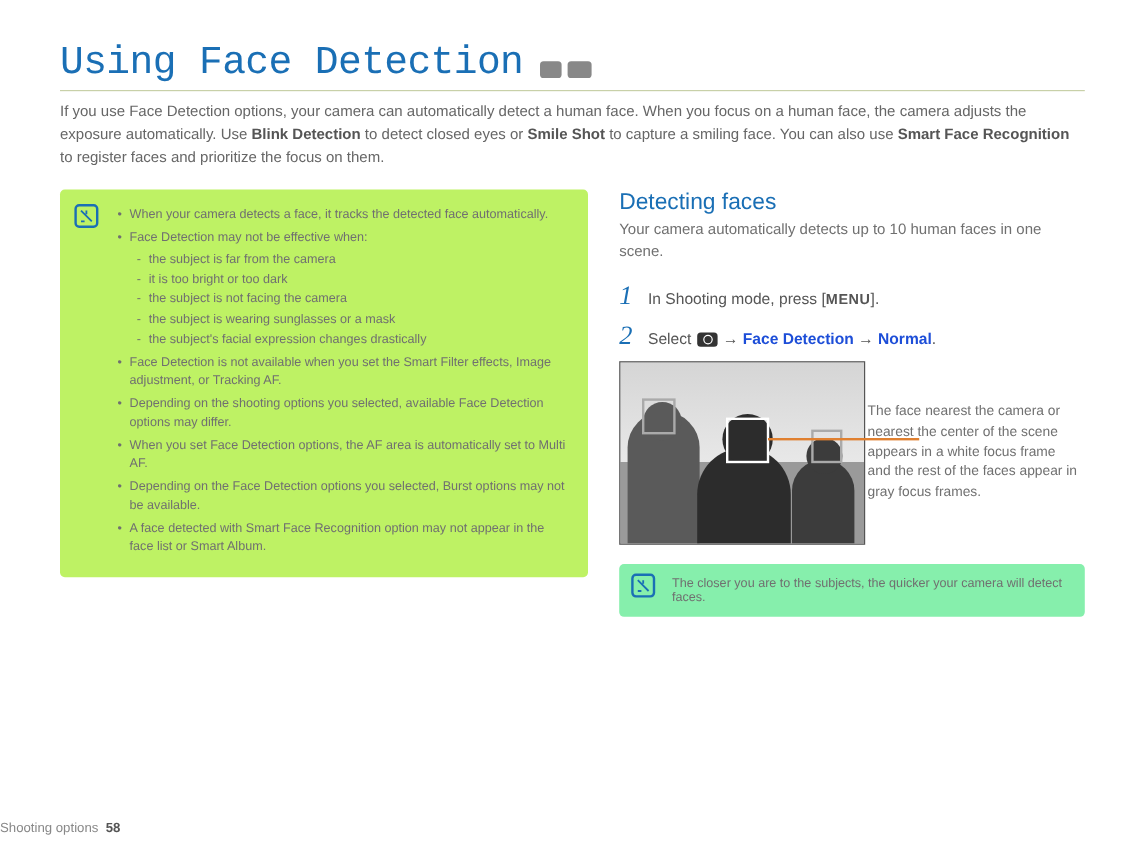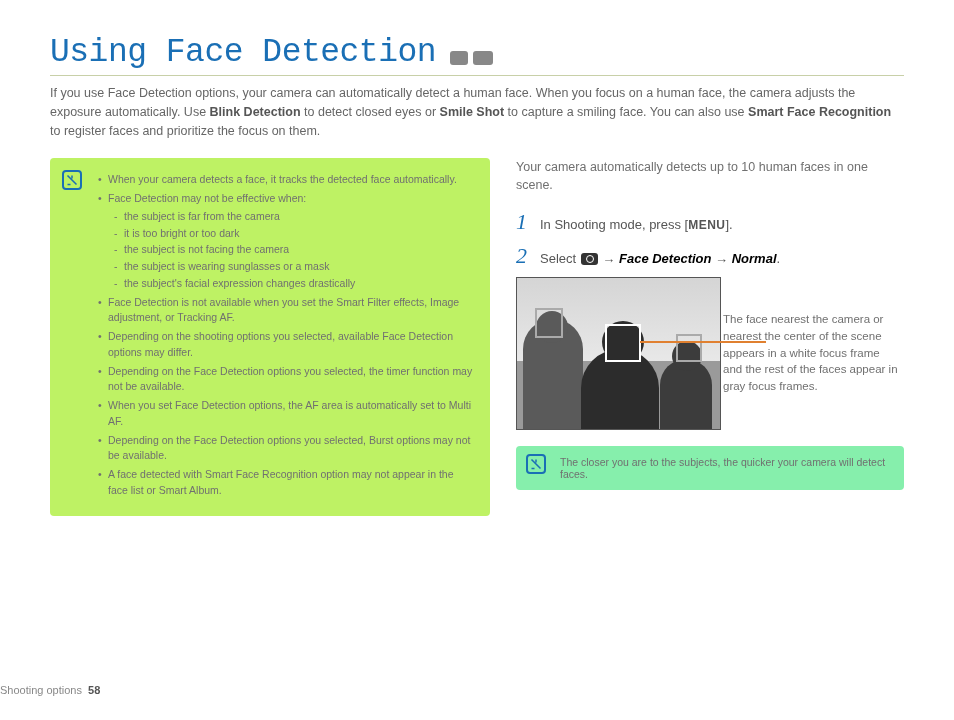--- a/index.html
+++ b/index.html
@@ -19,21 +19,21 @@
   .infobox ul { list-style: none; padding: 0; }
   .infobox > ul > li { position: relative; padding-left: 10px; margin-bottom: 3px; }
   .infobox > ul > li::before { content: "•"; position: absolute; left: 0; top: 0; }
   .infobox ul ul { padding-left: 6px; margin-top: 2px; }
   .infobox ul ul li { position: relative; padding-left: 10px; margin-bottom: 1px;}
   .infobox ul ul li::before { content: "-"; position: absolute; left: 0; }
   .subhead { color: #1a6fb5; font-size: 19px; font-weight: 400; margin-bottom: 2px; }
   .subdesc { font-size: 12.5px; color: #707070; line-height: 1.45; margin-bottom: 14px; }
   .step { display: flex; align-items: baseline; margin-bottom: 8px; font-size: 13px; color: #555; }
   .step-num { color: #1a6fb5; font-size: 22px; font-style: italic; font-weight: 400; min-width: 18px; margin-right: 6px; font-family: Georgia, serif; }
-  .step-text b, .step-text .bold { font-weight: bold; color: #000000; font-style: italic; }
+  .step-text b, .step-text .bold { font-weight: bold; color: #1d4ed8; }
   .menu-label { font-weight: bold; letter-spacing: 0.5px; font-size: 12px; }
   .cam-icon { display:inline-block; width:17px; height:12px; background:#333; border-radius:3px; position:relative; vertical-align:middle; margin:0 1px; }
   .cam-icon::after { content:""; position:absolute; left:5px; top:2px; width:6px; height:6px; border:1.5px solid #fff; border-radius:50%; }
   .fig-row { display:flex; align-items:center; gap: 2px; margin-top: 8px; margin-bottom: 16px; }
   .figure { width: 205px; height: 153px; border: 1px solid #555; background: linear-gradient(#d5d5d5, #e8e8e8 55%, #9a9a9a 55%); position: relative; overflow:hidden; }
   .person { position:absolute; bottom:0; background: radial-gradient(circle at 50% 20%, #555 0%, #333 100%); }
   .p1 { left: 6px; width: 60px; height: 110px; border-radius: 30px 30px 0 0; background:#5a5a5a;}
   .p1h { position:absolute; left:19px; bottom:86px; width:32px; height:32px; background:#5a5a5a; border-radius:50%; }
   .p2 { left: 64px; width: 78px; height: 80px; border-radius: 40px 40px 0 0; background:#2c2c2c;}
   .p2h { position:absolute; left:85px; bottom:66px; width:42px; height:42px; background:#2c2c2c; border-radius:50%; }
@@ -82,29 +82,29 @@
           <ul>
             <li>the subject is far from the camera</li>
             <li>it is too bright or too dark</li>
             <li>the subject is not facing the camera</li>
             <li>the subject is wearing sunglasses or a mask</li>
             <li>the subject's facial expression changes drastically</li>
           </ul>
         </li>
         <li>Face Detection is not available when you set the Smart Filter effects, Image adjustment, or Tracking AF.</li>
         <li>Depending on the shooting options you selected, available Face Detection options may differ.</li>
-        <li>Depending on the Face Detection options you selected, the timer function may not be available.</li>
         <li>When you set Face Detection options, the AF area is automatically set to Multi AF.</li>
         <li>Depending on the Face Detection options you selected, Burst options may not be available.</li>
         <li>A face detected with Smart Face Recognition option may not appear in the face list or Smart Album.</li>
       </ul>
     </div>
   </div>
 
   <div class="col-right">
+    <div class="subhead">Detecting faces</div>
     <div class="subdesc">Your camera automatically detects up to 10 human faces in one scene.</div>
 
     <div class="step">
       <div class="step-num">1</div>
       <div class="step-text">
         <span>In Shooting mode, press [</span><span class="menu-label">MENU</span><span>].</span>
       </div>
     </div>
 
     <div class="step">

